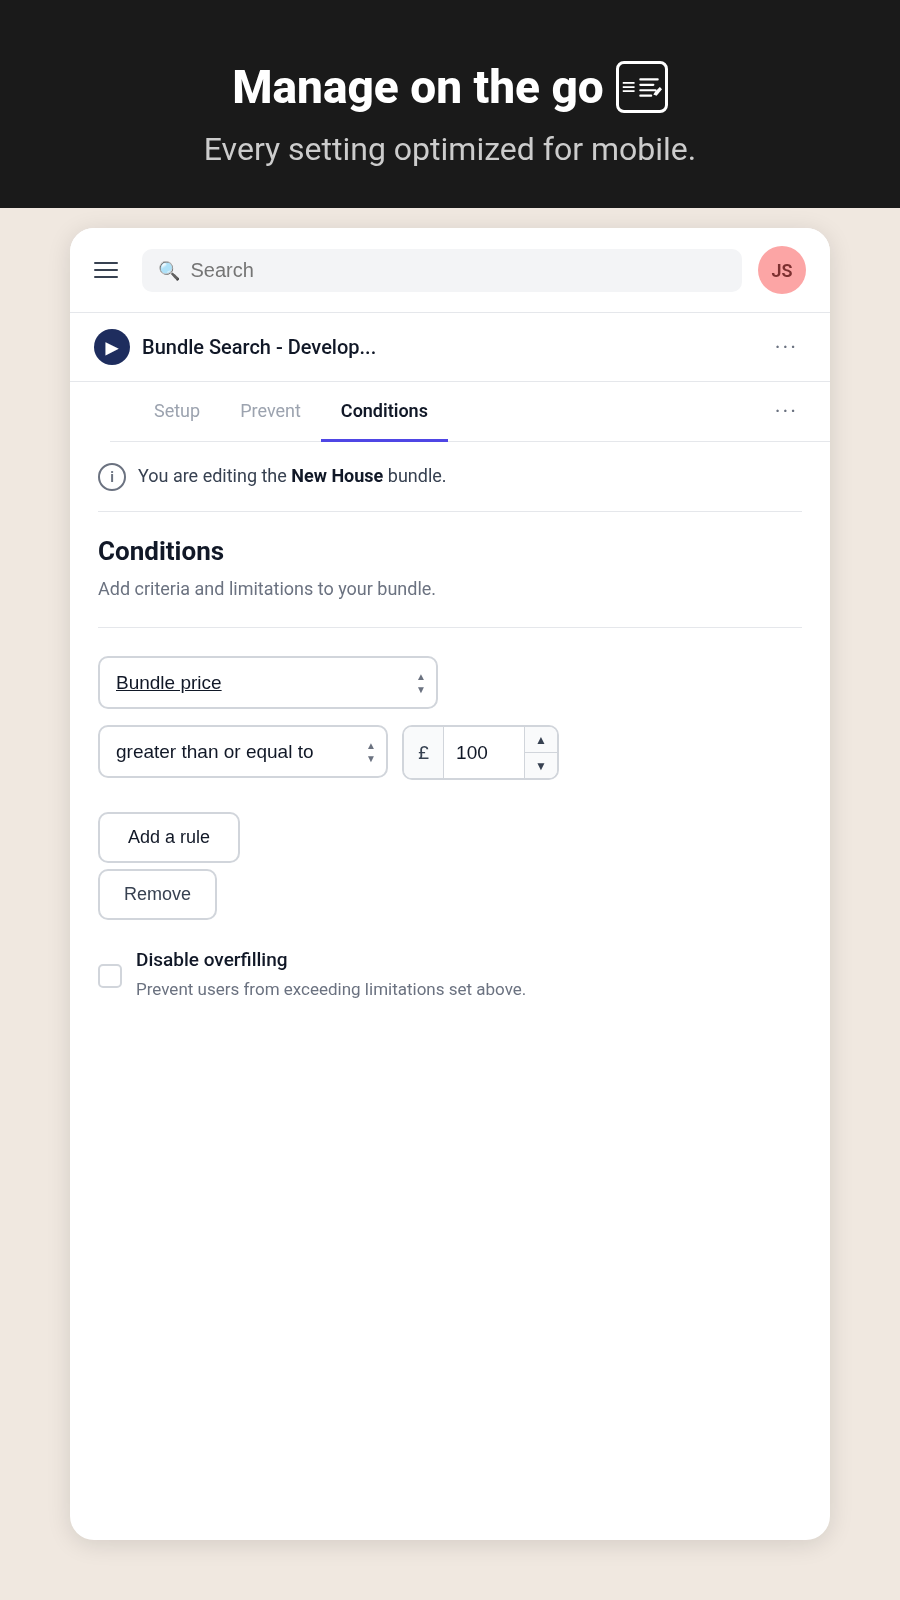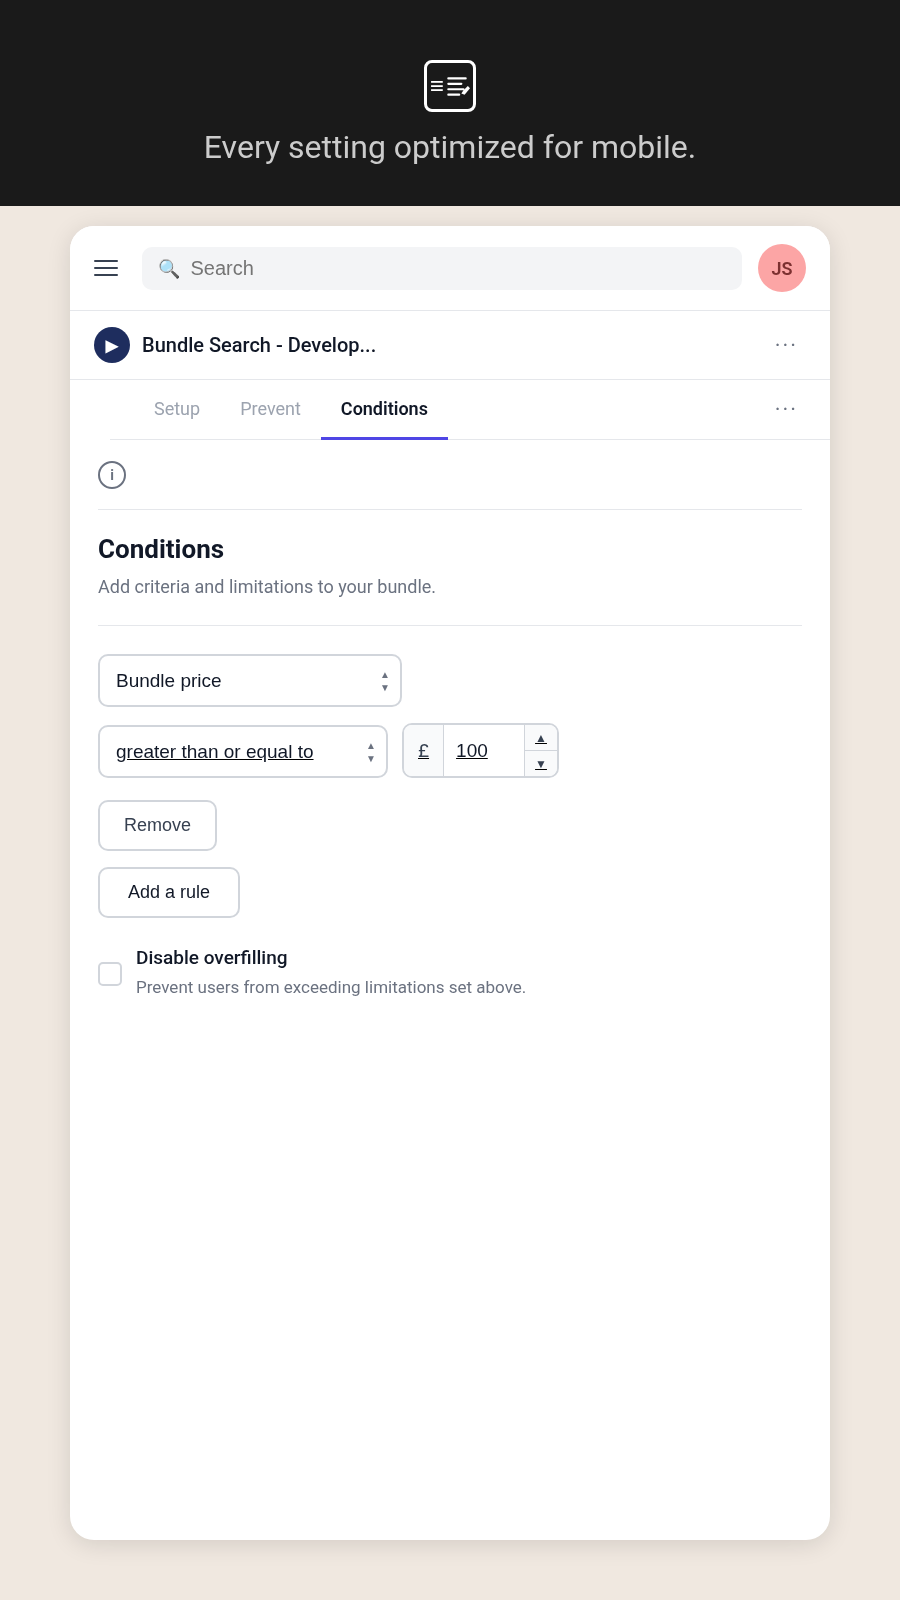--- a/index.html
+++ b/index.html
@@ -310,30 +310,30 @@
       position: absolute;
       right: 12px;
       pointer-events: none;
       color: #6b7280;
       display: flex;
       flex-direction: column;
       gap: 2px;
     }
 
     .bundle-price-select {
-      width: 304px;
+      width: 340px;
+      text-decoration: underline;
     }
 
     .rule-row {
       display: flex;
-      align-items: flex-end;
+      align-items: flex-start;
       gap: 14px;
       margin: 16px 0;
       flex-wrap: wrap;
-      text-decoration: underline;
     }
 
     .condition-select {
       width: 290px;
     }
 
     .value-input-wrapper {
       display: flex;
       align-items: stretch;
       border: 2px solid #d1d5db;
@@ -441,20 +441,21 @@
       font-size: 17px;
       color: #6b7280;
       line-height: 1.5;
     }
   </style>
 </head>
 <body>
 
 <div class="hero">
   <div class="hero-title">
+    <span>Manage on the go</span>
     <div class="hero-icon">
       <svg width="26" height="26" viewBox="0 0 24 24" fill="white">
         <rect x="3" y="4" width="18" height="2" rx="1"></rect>
         <rect x="3" y="9" width="14" height="2" rx="1"></rect>
         <rect x="3" y="14" width="16" height="2" rx="1"></rect>
         <rect x="3" y="19" width="12" height="2" rx="1"></rect>
         <path d="M18 16 L22 12 L24 14 L19 20 L16 19 Z" fill="white"></path>
       </svg>
     </div>
   </div>
@@ -489,20 +490,23 @@
       <div class="tab">Setup</div>
       <div class="tab">Prevent</div>
       <div class="tab active">Conditions</div>
       <span class="tabs-more">···</span>
     </div>
 
     <div class="content">
 
       <div class="info-banner">
         <div class="info-icon">i</div>
+        <div class="info-text">
+          <span>You are editing the </span><strong>New House</strong><span> bundle.</span>
+        </div>
       </div>
 
       <div class="conditions-section">
         <div class="section-title">Conditions</div>
         <div class="section-subtitle">Add criteria and limitations to your bundle.</div>
         <div class="divider"></div>
 
         
         <div class="select-wrapper">
           <select class="select-field bundle-price-select">
@@ -537,26 +541,26 @@
             <input class="value-input" type="text" value="100" style="">
             <div class="spinner-btns">
               <button class="spinner-btn">▲</button>
               <button class="spinner-btn">▼</button>
             </div>
           </div>
         </div>
 
         
         <div>
-          <button class="remove-btn">Remove</button>
+          <button class="add-rule-btn">Add a rule</button>
         </div>
 
         
         <div>
-          <button class="add-rule-btn">Add a rule</button>
+          <button class="remove-btn">Remove</button>
         </div>
 
         
         <div class="checkbox-section">
           <div class="checkbox"></div>
           <div class="checkbox-content">
             <div class="checkbox-label">Disable overfilling</div>
             <div class="checkbox-description">Prevent users from exceeding limitations set above.</div>
           </div>
         </div>

